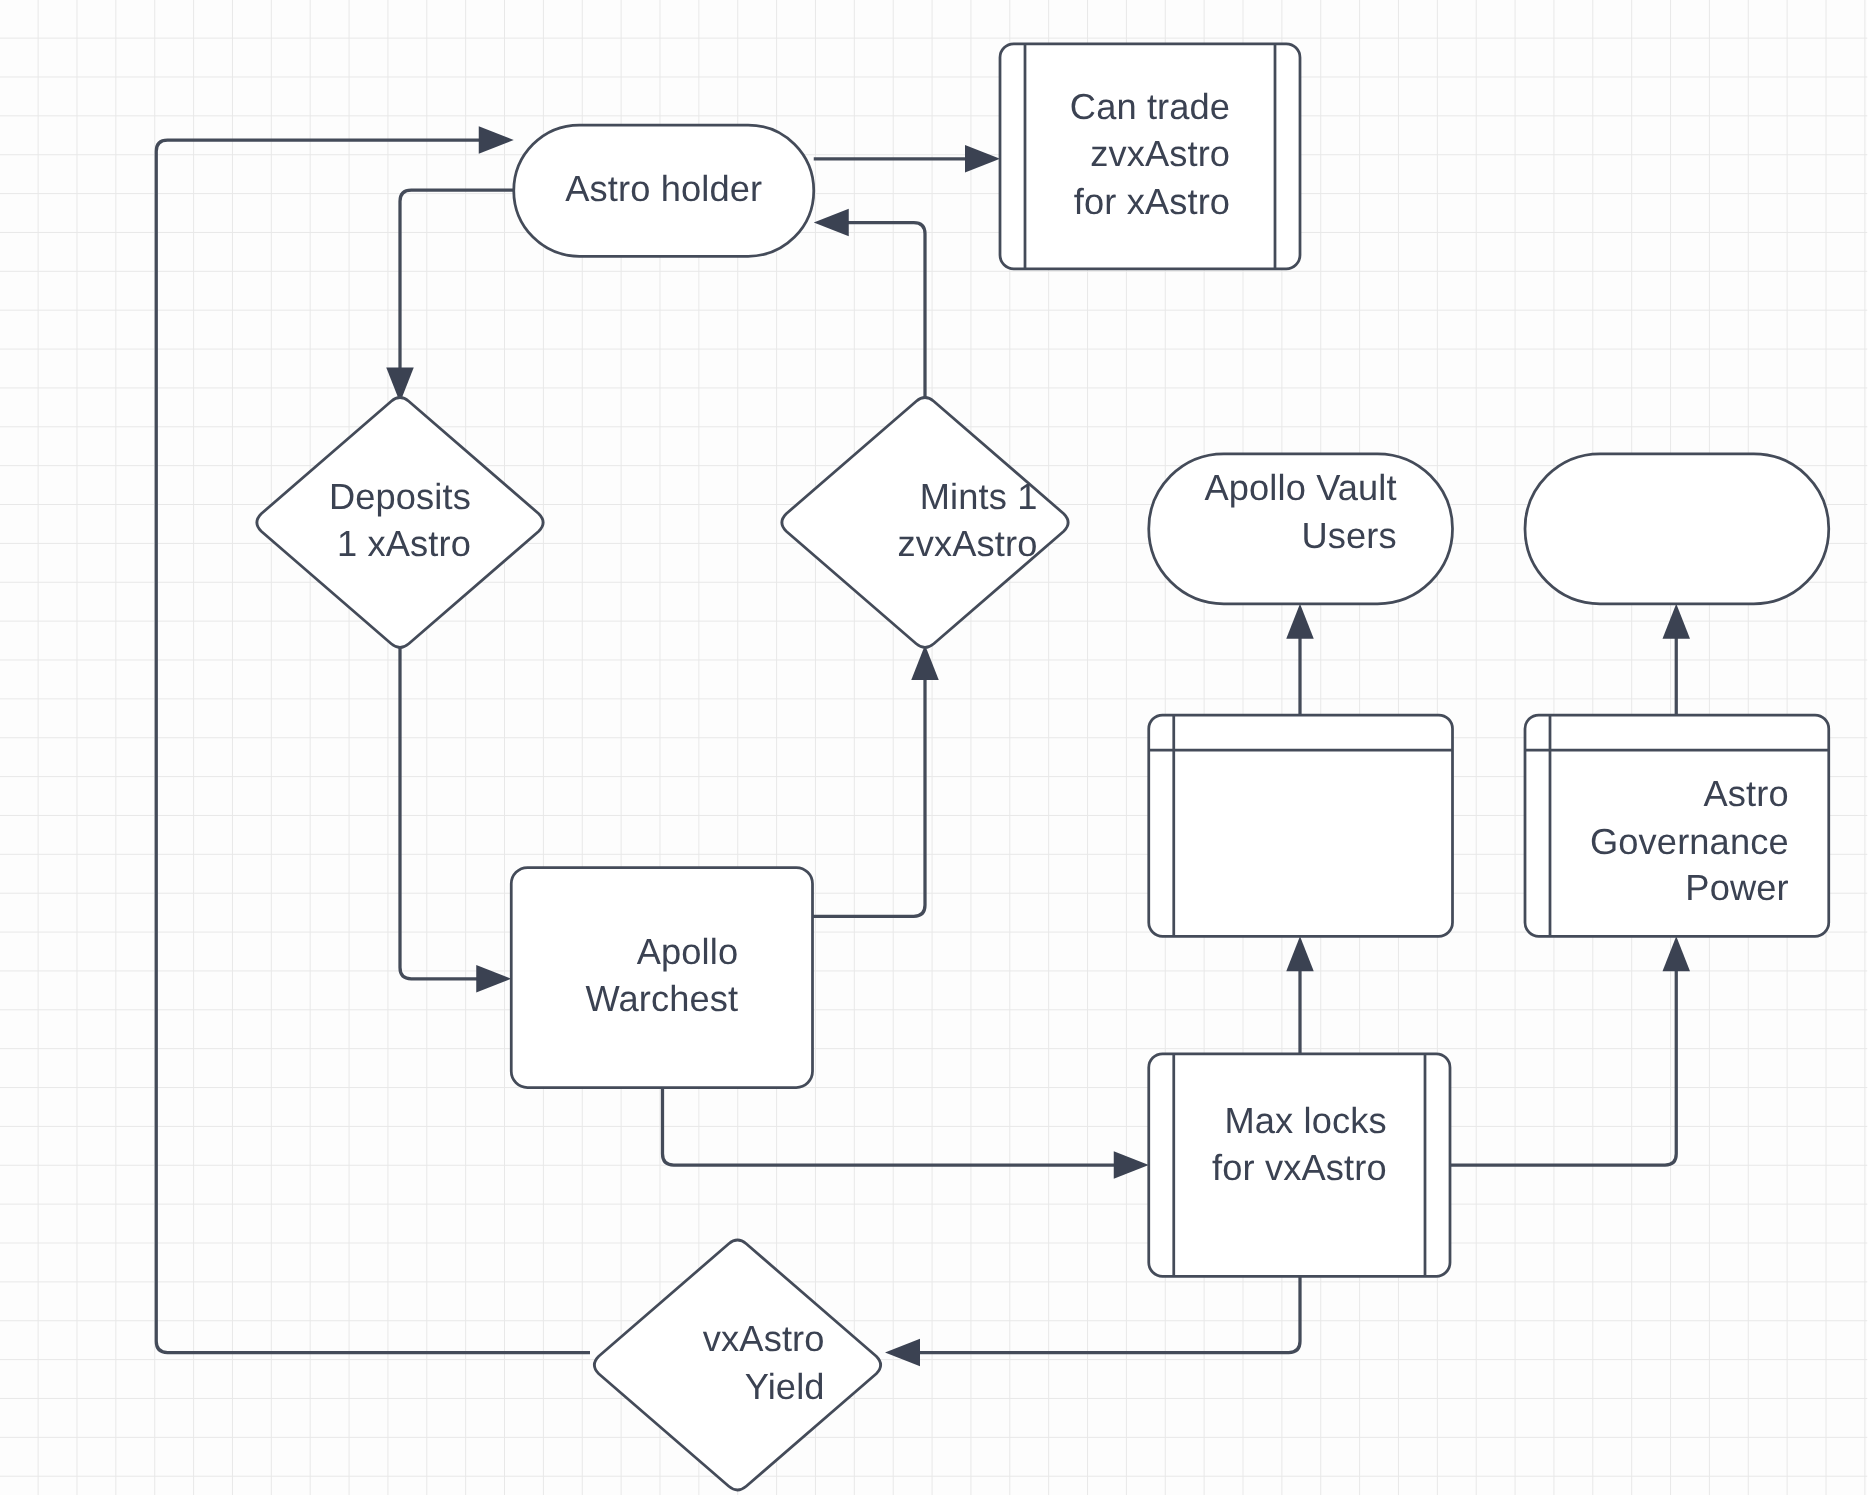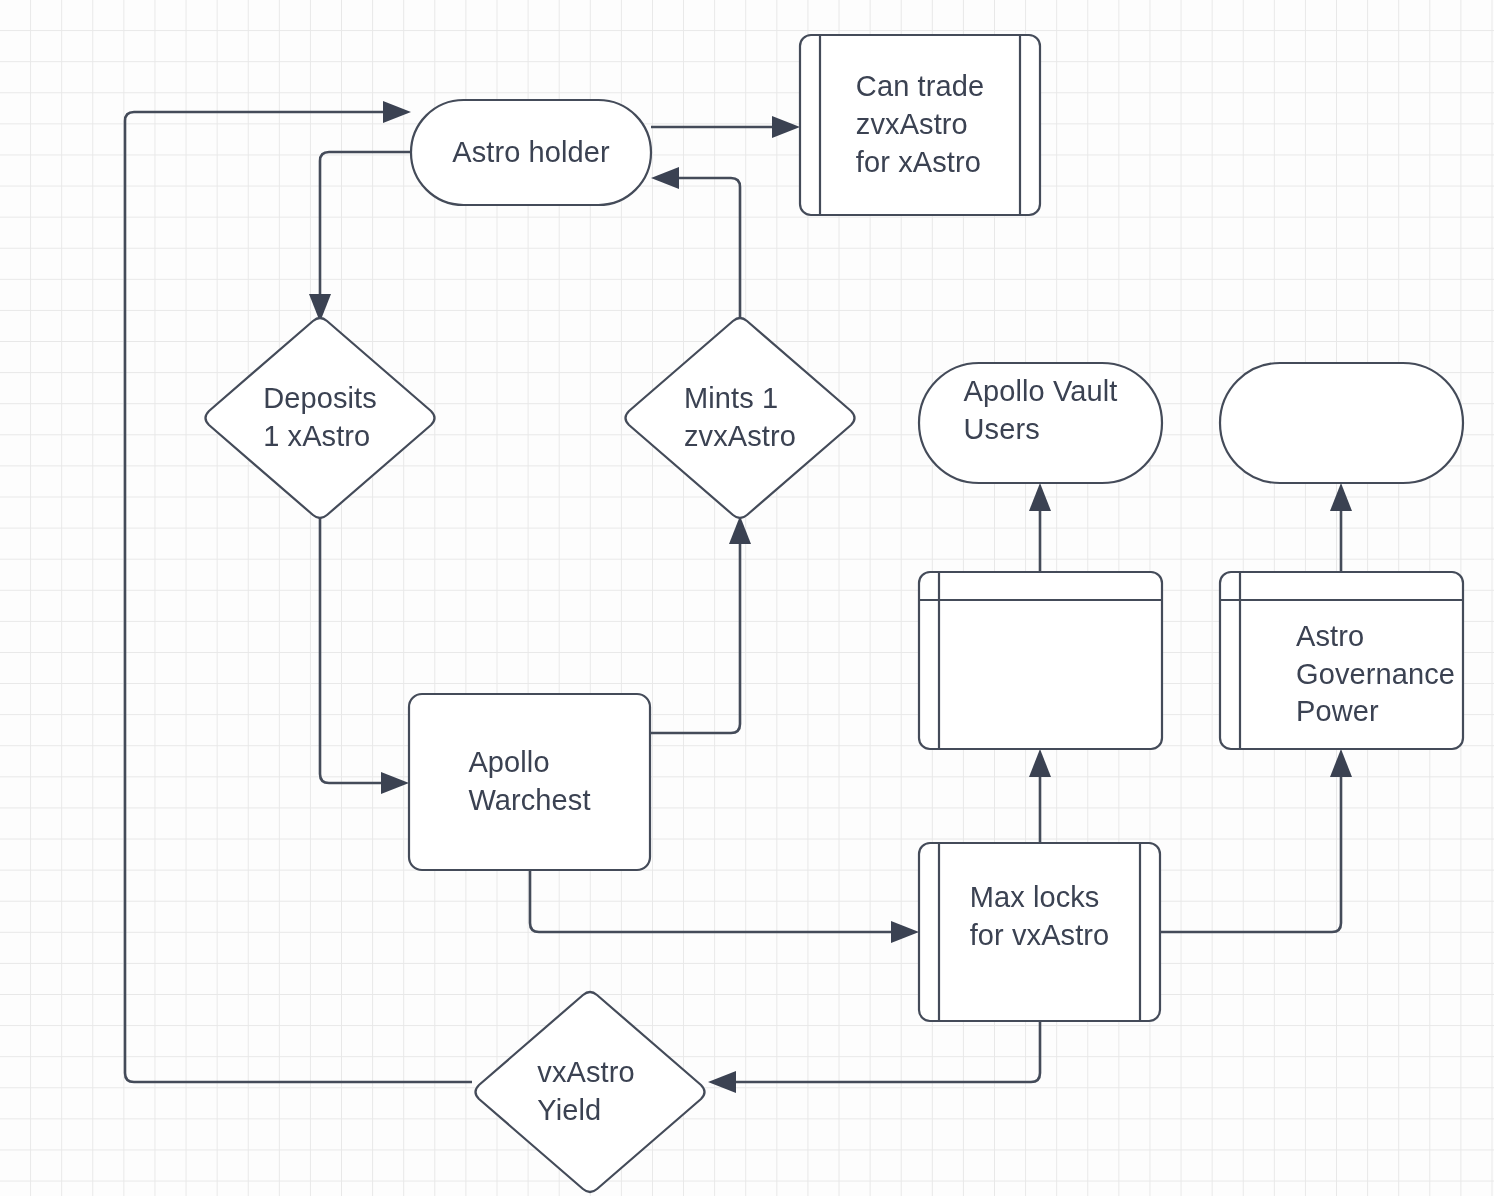--- a/index.html
+++ b/index.html
@@ -47,21 +47,21 @@
   }
   .arrow-head {
     fill: #3b4252;
     stroke: none;
   }
   .node-label {
     position: absolute;
     display: flex;
     align-items: center;
     justify-content: center;
-    text-align: left;
+    text-align: right;
     color: #3b4252;
     font-family: "Liberation Sans", sans-serif;
     font-size: 29px;
     line-height: 1.30;
     letter-spacing: 0.1px;
     pointer-events: none;
     white-space: pre-line;
   }
 </style>
 </head>
@@ -187,34 +187,34 @@
 
   <div class="node-label" style="left:411px; top:100px; width:240px; height:105px;">Astro holder</div>
 
   <div class="node-label" style="left:820px; top:35px; width:200px; height:180px;">Can trade
 zvxAstro
 for xAstro</div>
 
   <div class="node-label" style="left:202px; top:320px; width:236px; height:196px;">Deposits
 1 xAstro</div>
 
-  <div class="node-label" style="left:622px; top:320px; width:236px; height:196px;">Mints 1
+  <div class="node-label" style="left:656px; top:320px; width:236px; height:196px;">Mints 1
 zvxAstro</div>
 
   <div class="node-label" style="left:919px; top:363px; width:243px; height:96px;">Apollo Vault
 Users</div>
 
 
   <div class="node-label" style="left:409px; top:694px; width:241px; height:176px;">Apollo
 Warchest</div>
 
 
-  <div class="node-label" style="left:1240px; top:600px; width:223px; height:149px;padding-left:24px;">Astro
+  <div class="node-label" style="left:1240px; top:600px; width:223px; height:149px;">Astro
 Governance
 Power</div>
 
   <div class="node-label" style="left:939px; top:828px; width:201px; height:178px;">Max locks
 for vxAstro</div>
 
-  <div class="node-label" style="left:468px; top:994px; width:236px; height:196px;">vxAstro
+  <div class="node-label" style="left:493px; top:994px; width:236px; height:196px;">vxAstro
 Yield</div>
 
 </div>
 
 </body></html>

